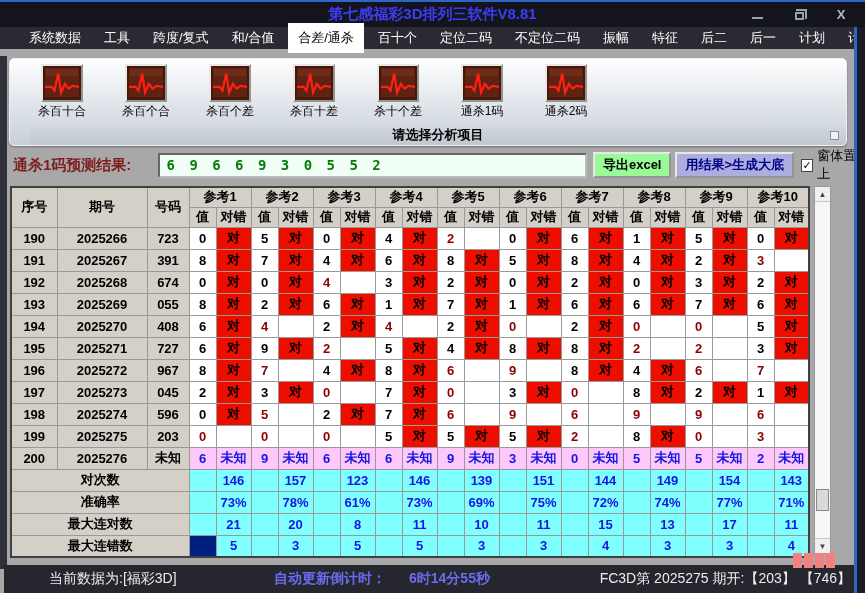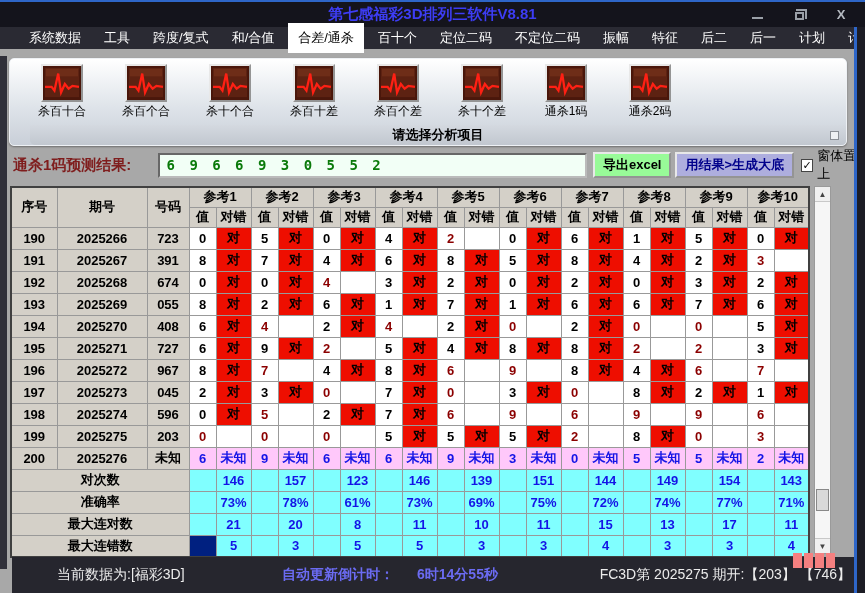--- a/index.html
+++ b/index.html
@@ -87,21 +87,21 @@
   
   .vscroll { position:relative; width:17px; height:368px; margin-left:4px; background:#f6f6f6; border:1px solid #9a9a9a; }
   .vs-btn { position:absolute; left:0; right:0; height:15px; background:#f0f0f0; color:#444; font-size:8px; line-height:15px; text-align:center; }
   .vs-up { top:0; border-bottom:1px solid #c8c8c8; }
   .vs-down { bottom:0; border-top:1px solid #c8c8c8; }
   .vs-thumb { position:absolute; left:1px; right:1px; bottom:42px; height:22px; background:#d9d9d9; border:1px solid #888; }
   .red-squares { position:absolute; right:30px; bottom:1px; display:flex; gap:2px; z-index:30; }
   .red-squares .sq { width:9px; height:15px; background:#f58080; }
   
   .statusbar {
-    position:absolute; left:12px; right:0; bottom:0; height:36px;
+    position:absolute; left:4px; right:0; bottom:0; height:28px;
     background:#26262e; color:#ececec; display:flex; align-items:center; font-size:14px;
   }
   .sb-left { margin-left:45px; width:215px; }
   .sb-countdown { color:#6b6bf2; font-weight:bold; display:flex; gap:23px; margin-left:10px; }
   .sb-right { margin-left:auto; margin-right:14px; white-space:nowrap; }
 </style>
 </head>
 <body>
 
 <div class="window">
@@ -165,43 +165,32 @@
           </div>
           <div class="tool-btn">
             <span class="tool-icon">
               <svg viewBox="0 0 40 36" width="38" height="34">
                 <rect x="0" y="0" width="40" height="36" fill="#4a170b"></rect>
                 <rect x="2" y="2" width="36" height="31" fill="#5d2212"></rect>
                 <rect x="3" y="3" width="34" height="8" fill="#6e2d18"></rect>
                 <polyline points="2,22 9,22 12,26 16,8 19,28 23,19 27,24 31,21 38,22" fill="none" stroke="#ff2014" stroke-width="2.4"></polyline>
               </svg>
             </span>
-            <span class="tool-label">杀十个合</span>
+            <span class="tool-label">杀百个差</span>
           </div>
           <div class="tool-btn">
             <span class="tool-icon">
               <svg viewBox="0 0 40 36" width="38" height="34">
                 <rect x="0" y="0" width="40" height="36" fill="#4a170b"></rect>
                 <rect x="2" y="2" width="36" height="31" fill="#5d2212"></rect>
                 <rect x="3" y="3" width="34" height="8" fill="#6e2d18"></rect>
                 <polyline points="2,22 9,22 12,26 16,8 19,28 23,19 27,24 31,21 38,22" fill="none" stroke="#ff2014" stroke-width="2.4"></polyline>
               </svg>
             </span>
             <span class="tool-label">杀百十差</span>
-          </div>
-          <div class="tool-btn">
-            <span class="tool-icon">
-              <svg viewBox="0 0 40 36" width="38" height="34">
-                <rect x="0" y="0" width="40" height="36" fill="#4a170b"></rect>
-                <rect x="2" y="2" width="36" height="31" fill="#5d2212"></rect>
-                <rect x="3" y="3" width="34" height="8" fill="#6e2d18"></rect>
-                <polyline points="2,22 9,22 12,26 16,8 19,28 23,19 27,24 31,21 38,22" fill="none" stroke="#ff2014" stroke-width="2.4"></polyline>
-              </svg>
-            </span>
-            <span class="tool-label">杀百个差</span>
           </div>
           <div class="tool-btn">
             <span class="tool-icon">
               <svg viewBox="0 0 40 36" width="38" height="34">
                 <rect x="0" y="0" width="40" height="36" fill="#4a170b"></rect>
                 <rect x="2" y="2" width="36" height="31" fill="#5d2212"></rect>
                 <rect x="3" y="3" width="34" height="8" fill="#6e2d18"></rect>
                 <polyline points="2,22 9,22 12,26 16,8 19,28 23,19 27,24 31,21 38,22" fill="none" stroke="#ff2014" stroke-width="2.4"></polyline>
               </svg>
             </span>

